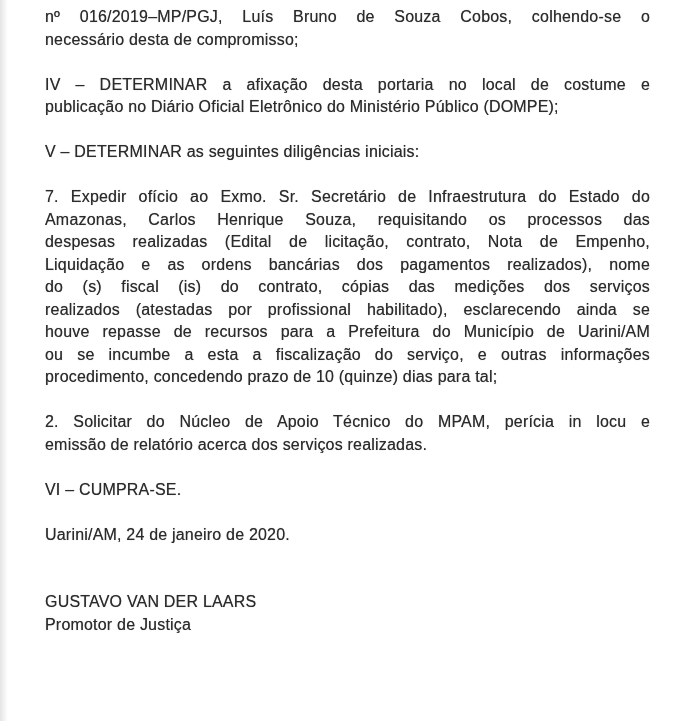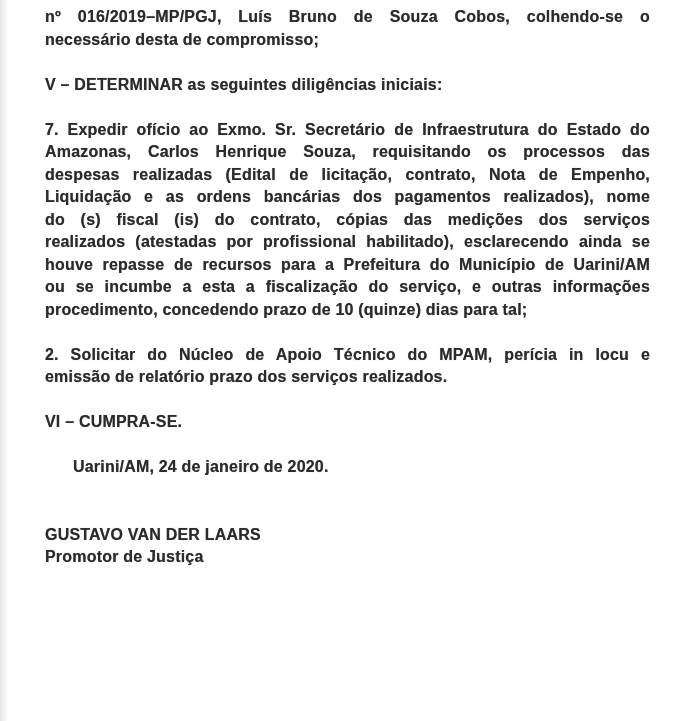--- a/index.html
+++ b/index.html
@@ -27,68 +27,71 @@
     background:linear-gradient(to right,var(--edge-color),rgba(255,255,255,0));
     pointer-events:none;
   }
   .content{
     font-size:16px;
     line-height:22.5px;
     letter-spacing:0.2px;
     text-shadow:0 0 0.7px rgba(43,43,43,0.65);
   }
   p{margin:0 0 22.5px 0;}
-  p.date-line{margin-bottom:45px;margin-left:28px;}
+  p.date-line{margin-bottom:45px;}
   p.signature-block{margin-bottom:0;}
   .ln{
     display:block;
     height:22.5px;
     overflow:hidden;
     text-align:justify;
     text-align-last:justify;
-    font-weight:bold;
   }
   .ln.last{
     text-align:left;
     text-align-last:left;
   }
 </style>
 </head>
 <body>
 
 <div class="page">
   <div class="scan-edge"></div>
 
   <div class="content">
 
     <p>
       <span class="ln">nº 016/2019–MP/PGJ, Luís Bruno de Souza Cobos, colhendo-se o</span>
       <span class="ln last">necessário desta de compromisso;</span>
     </p>
 
+    <p>
+      <span class="ln">IV – DETERMINAR a afixação desta portaria no local de costume e</span>
+      <span class="ln last">publicação no Diário Oficial Eletrônico do Ministério Público (DOMPE);</span>
+    </p>
 
     <p>
       <span class="ln last">V – DETERMINAR as seguintes diligências iniciais:</span>
     </p>
 
     <p>
       <span class="ln">7. Expedir ofício ao Exmo. Sr. Secretário de Infraestrutura do Estado do</span>
       <span class="ln">Amazonas, Carlos Henrique Souza, requisitando os processos das</span>
       <span class="ln">despesas realizadas (Edital de licitação, contrato, Nota de Empenho,</span>
       <span class="ln">Liquidação e as ordens bancárias dos pagamentos realizados), nome</span>
       <span class="ln">do (s) fiscal (is) do contrato, cópias das medições dos serviços</span>
       <span class="ln">realizados (atestadas por profissional habilitado), esclarecendo ainda se</span>
       <span class="ln">houve repasse de recursos para a Prefeitura do Município de Uarini/AM</span>
       <span class="ln">ou se incumbe a esta a fiscalização do serviço, e outras informações</span>
       <span class="ln last">procedimento, concedendo prazo de 10 (quinze) dias para tal;</span>
     </p>
 
     <p>
       <span class="ln">2. Solicitar do Núcleo de Apoio Técnico do MPAM, perícia in locu e</span>
-      <span class="ln last">emissão de relatório prazo dos serviços realizados.</span>
+      <span class="ln last">emissão de relatório acerca dos serviços realizadas.</span>
     </p>
 
     <p>
       <span class="ln last">VI – CUMPRA-SE.</span>
     </p>
 
     <p class="date-line">
       <span class="ln last">Uarini/AM, 24 de janeiro de 2020.</span>
     </p>
 

